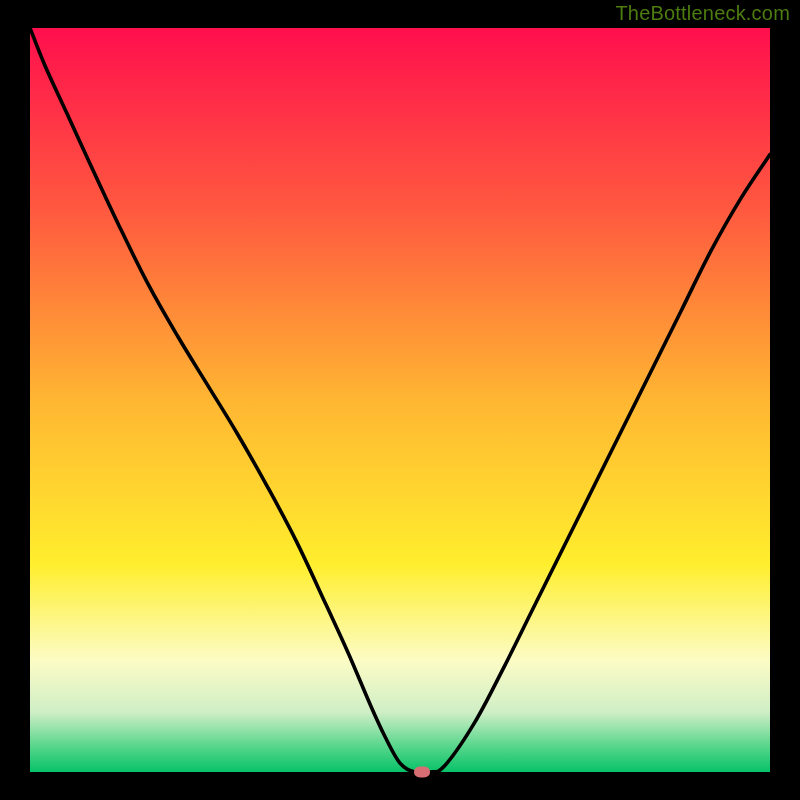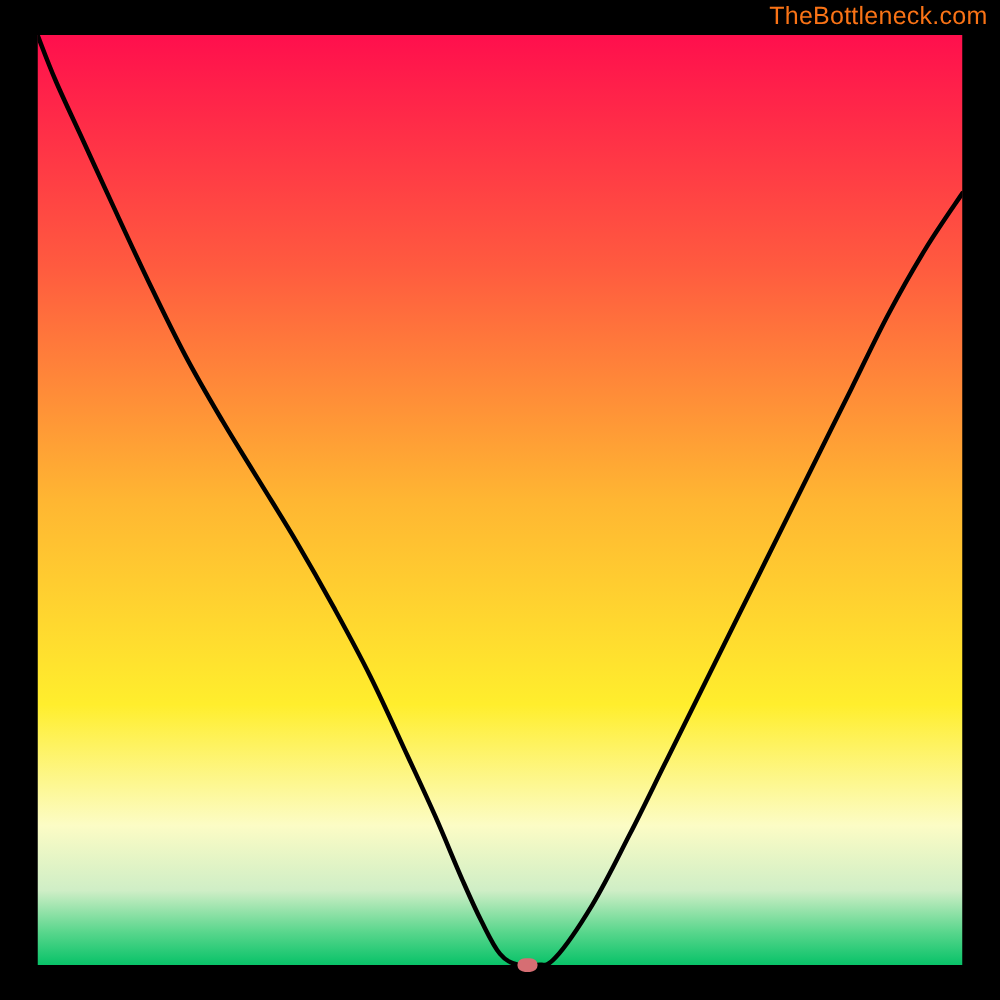--- a/index.html
+++ b/index.html
@@ -16,21 +16,21 @@
     height: 800px;
     background: #000;
   }
   .watermark {
     position: absolute;
     top: 2px;
     right: 10px;
     font-family: Arial, Helvetica, sans-serif;
     font-size: 20px;
     font-weight: 500;
-    color: #f97316;
+    color: #4d7c0f;
     z-index: 20;
     letter-spacing: 0.2px;
   }
   .plot-area {
     position: absolute;
     left: 30px;
     top: 28px;
     width: 740px;
     height: 744px;
   }

